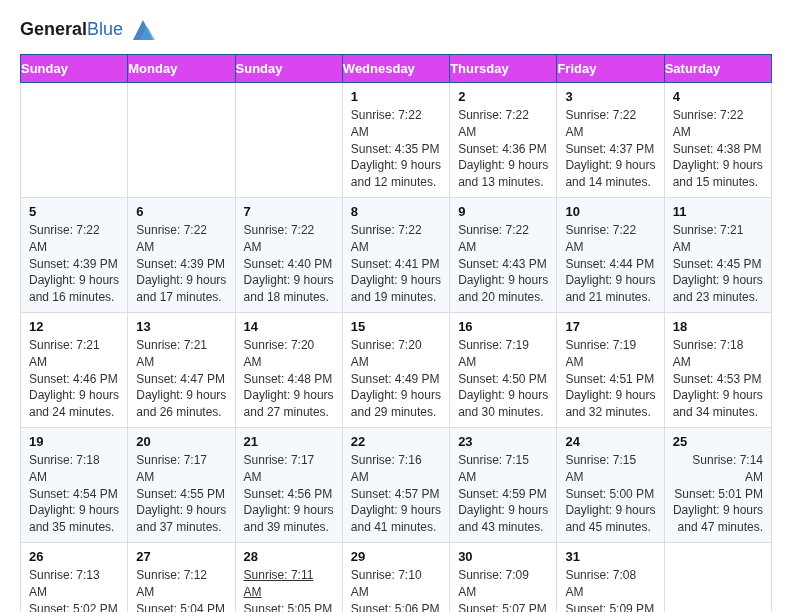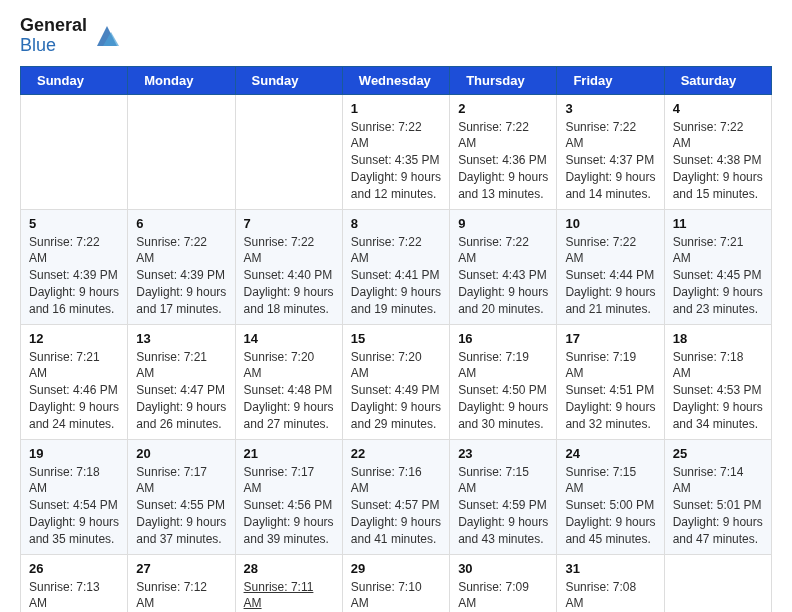--- a/index.html
+++ b/index.html
@@ -16,21 +16,21 @@
       justify-content: space-between;
       margin-bottom: 10px;
     }
     .logo {
       display: flex;
       align-items: center;
       gap: 4px;
     }
     .logo-text {
       display: flex;
-      flex-direction: column;
+      flex-direction: row;
       line-height: 1.1;
     }
     .logo-general {
       font-size: 18px;
       font-weight: bold;
       color: #1a1a1a;
     }
     .logo-blue {
       font-size: 18px;
       font-weight: normal;
@@ -54,24 +54,24 @@
       font-size: 14px;
       color: #444;
       margin-top: 2px;
     }
     .calendar {
       width: 100%;
       border-collapse: collapse;
       border: 1px solid #ccc;
     }
     .calendar th {
-      background-color: #1d4ed8;
+      background-color: #d946ef;
       color: #fff;
       text-align: left;
-      padding: 6px 16px;
+      padding: 6px 0;
       font-size: 13px;
       font-weight: bold;
       border: 1px solid #1a5a9a;
     }
     .calendar td {
       vertical-align: top;
       padding: 6px 8px;
       border: 1px solid #ddd;
       font-size: 10.5px;
       color: #222;
@@ -301,21 +301,21 @@
         </td>
         <td>
           <div class="day-number">24</div>
           <div class="day-info" style="white-space: pre-line;">Sunrise: 7:15 AM
 Sunset: 5:00 PM
 Daylight: 9 hours
 and 45 minutes.</div>
         </td>
         <td>
           <div class="day-number">25</div>
-          <div class="day-info" style="white-space: pre-line;">Sunrise: 7:14 AM
+          <div class="day-info" style="white-space: pre-line; text-align: right;">Sunrise: 7:14 AM
 Sunset: 5:01 PM
 Daylight: 9 hours
 and 47 minutes.</div>
         </td>
       </tr>
       <tr>
         <td>
           <div class="day-number">26</div>
           <div class="day-info" style="white-space: pre-line;">Sunrise: 7:13 AM
 Sunset: 5:02 PM

